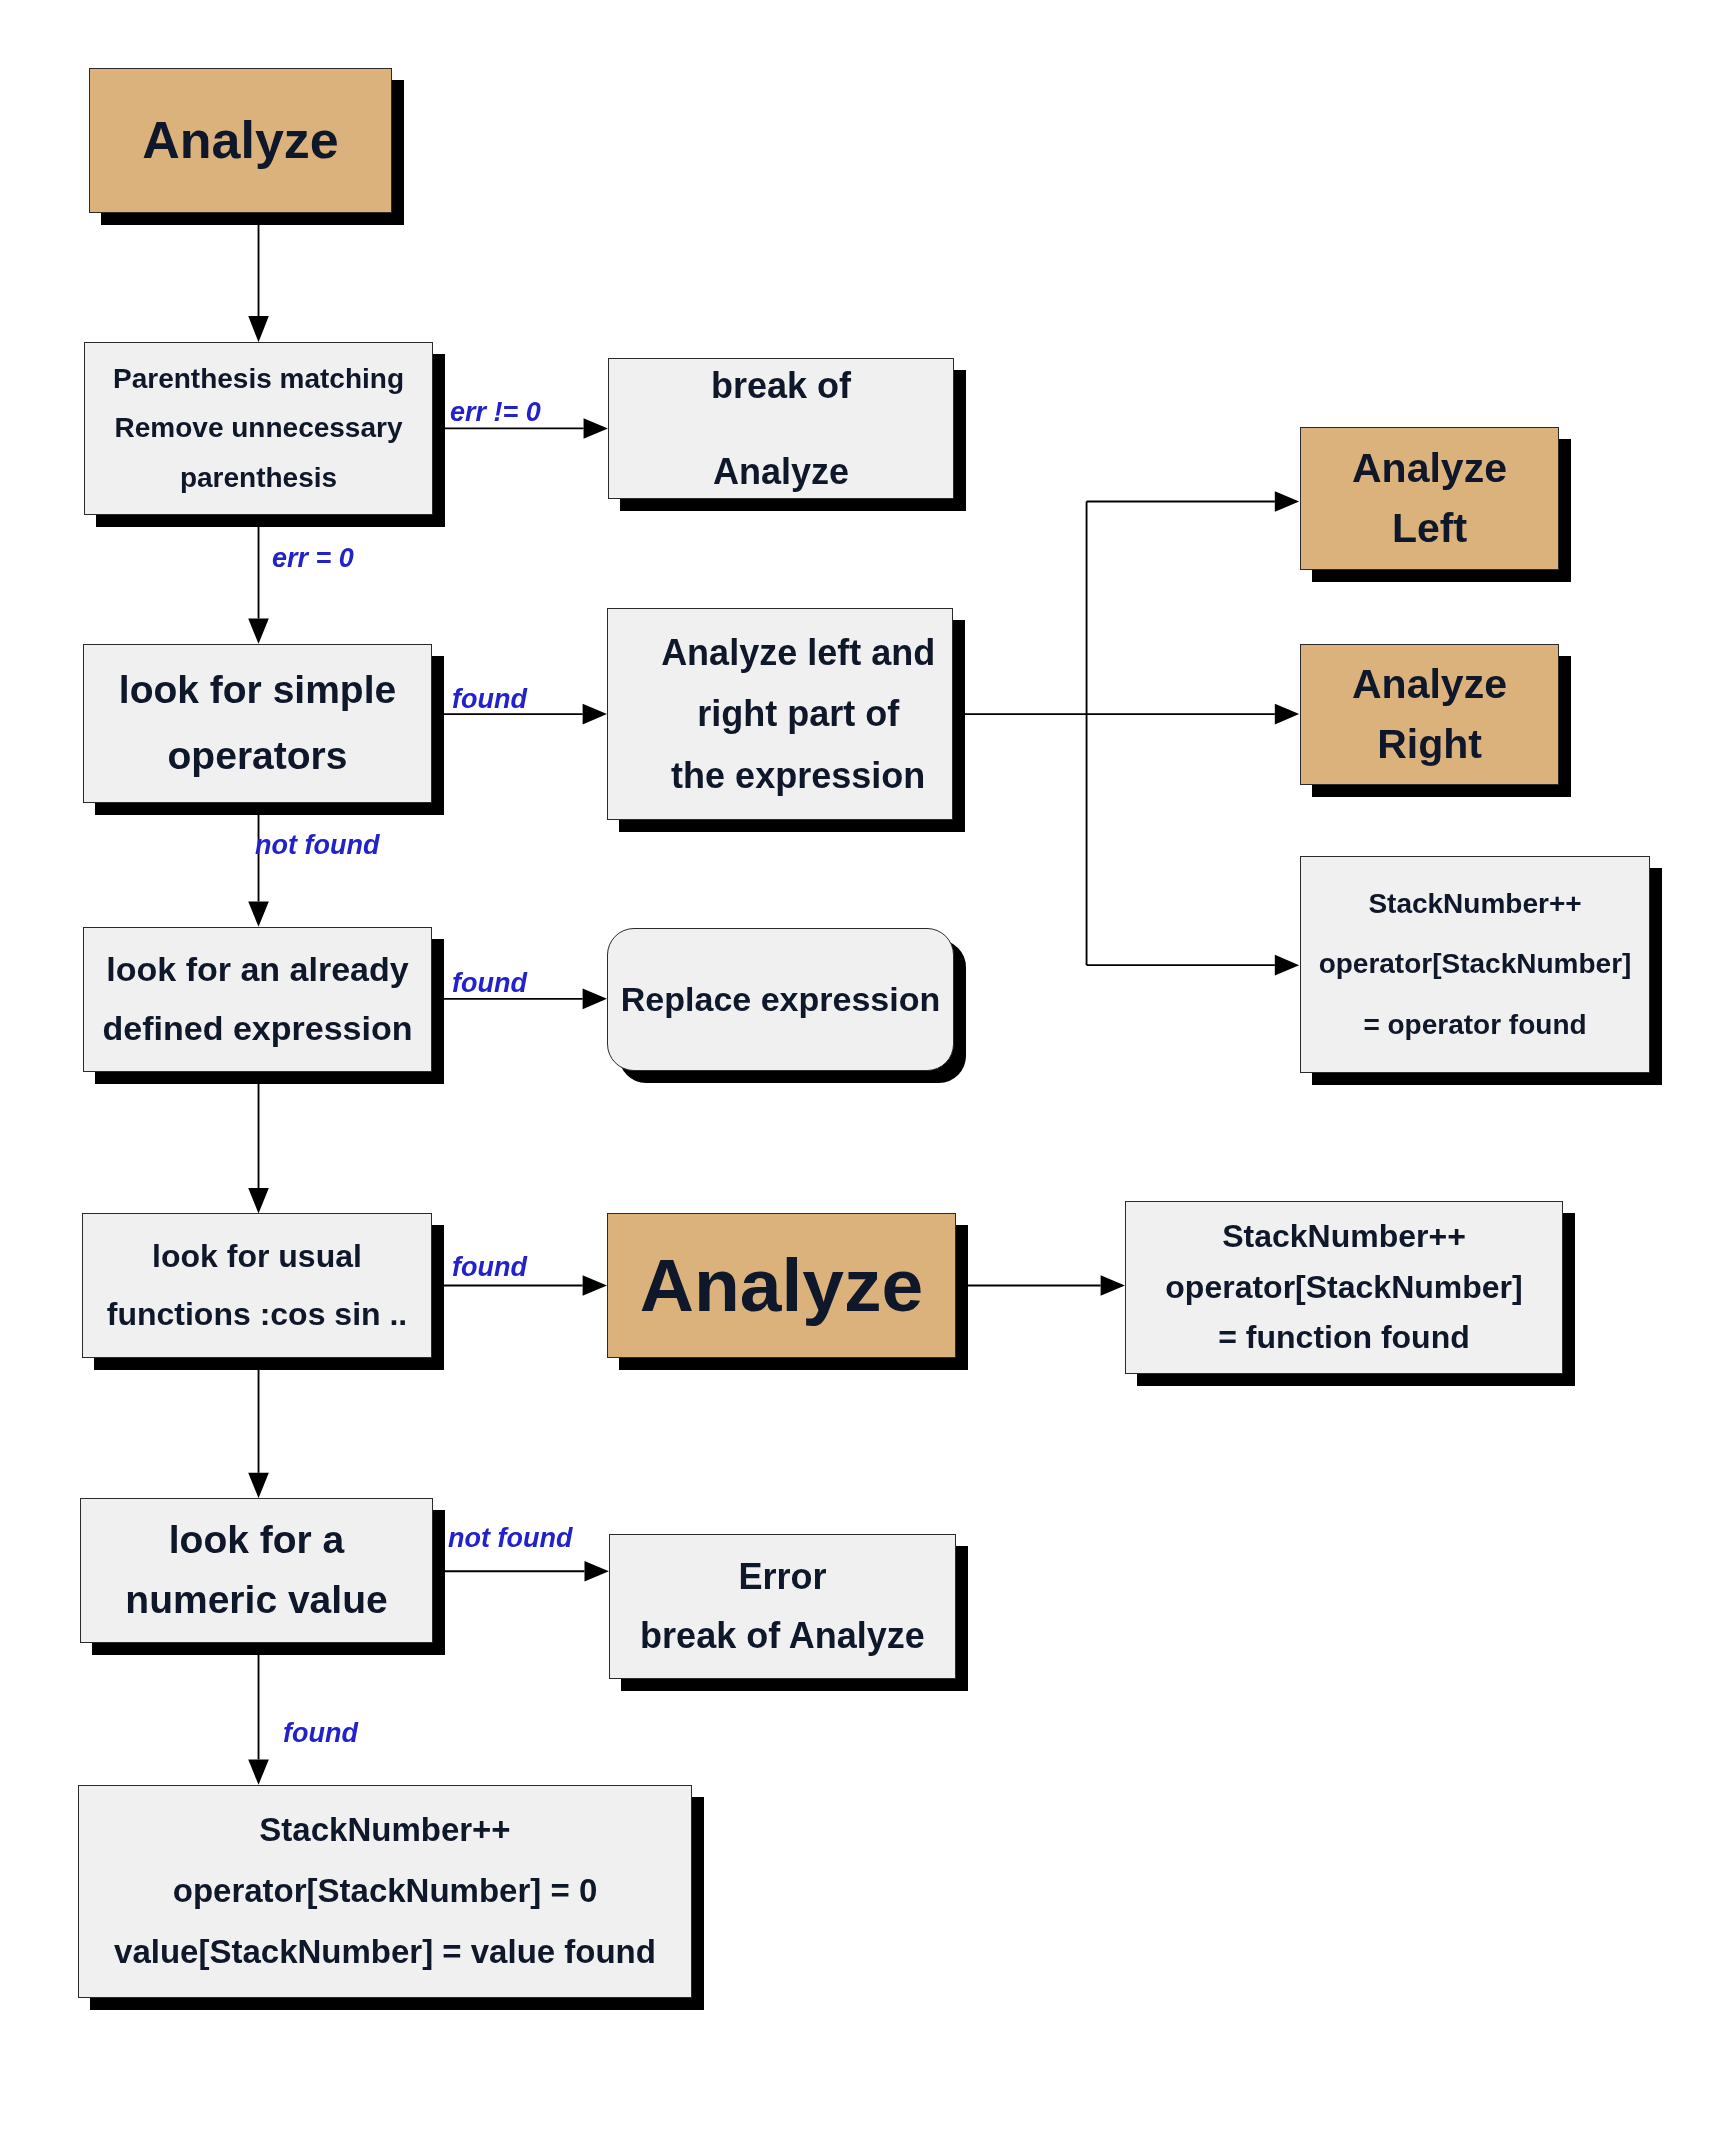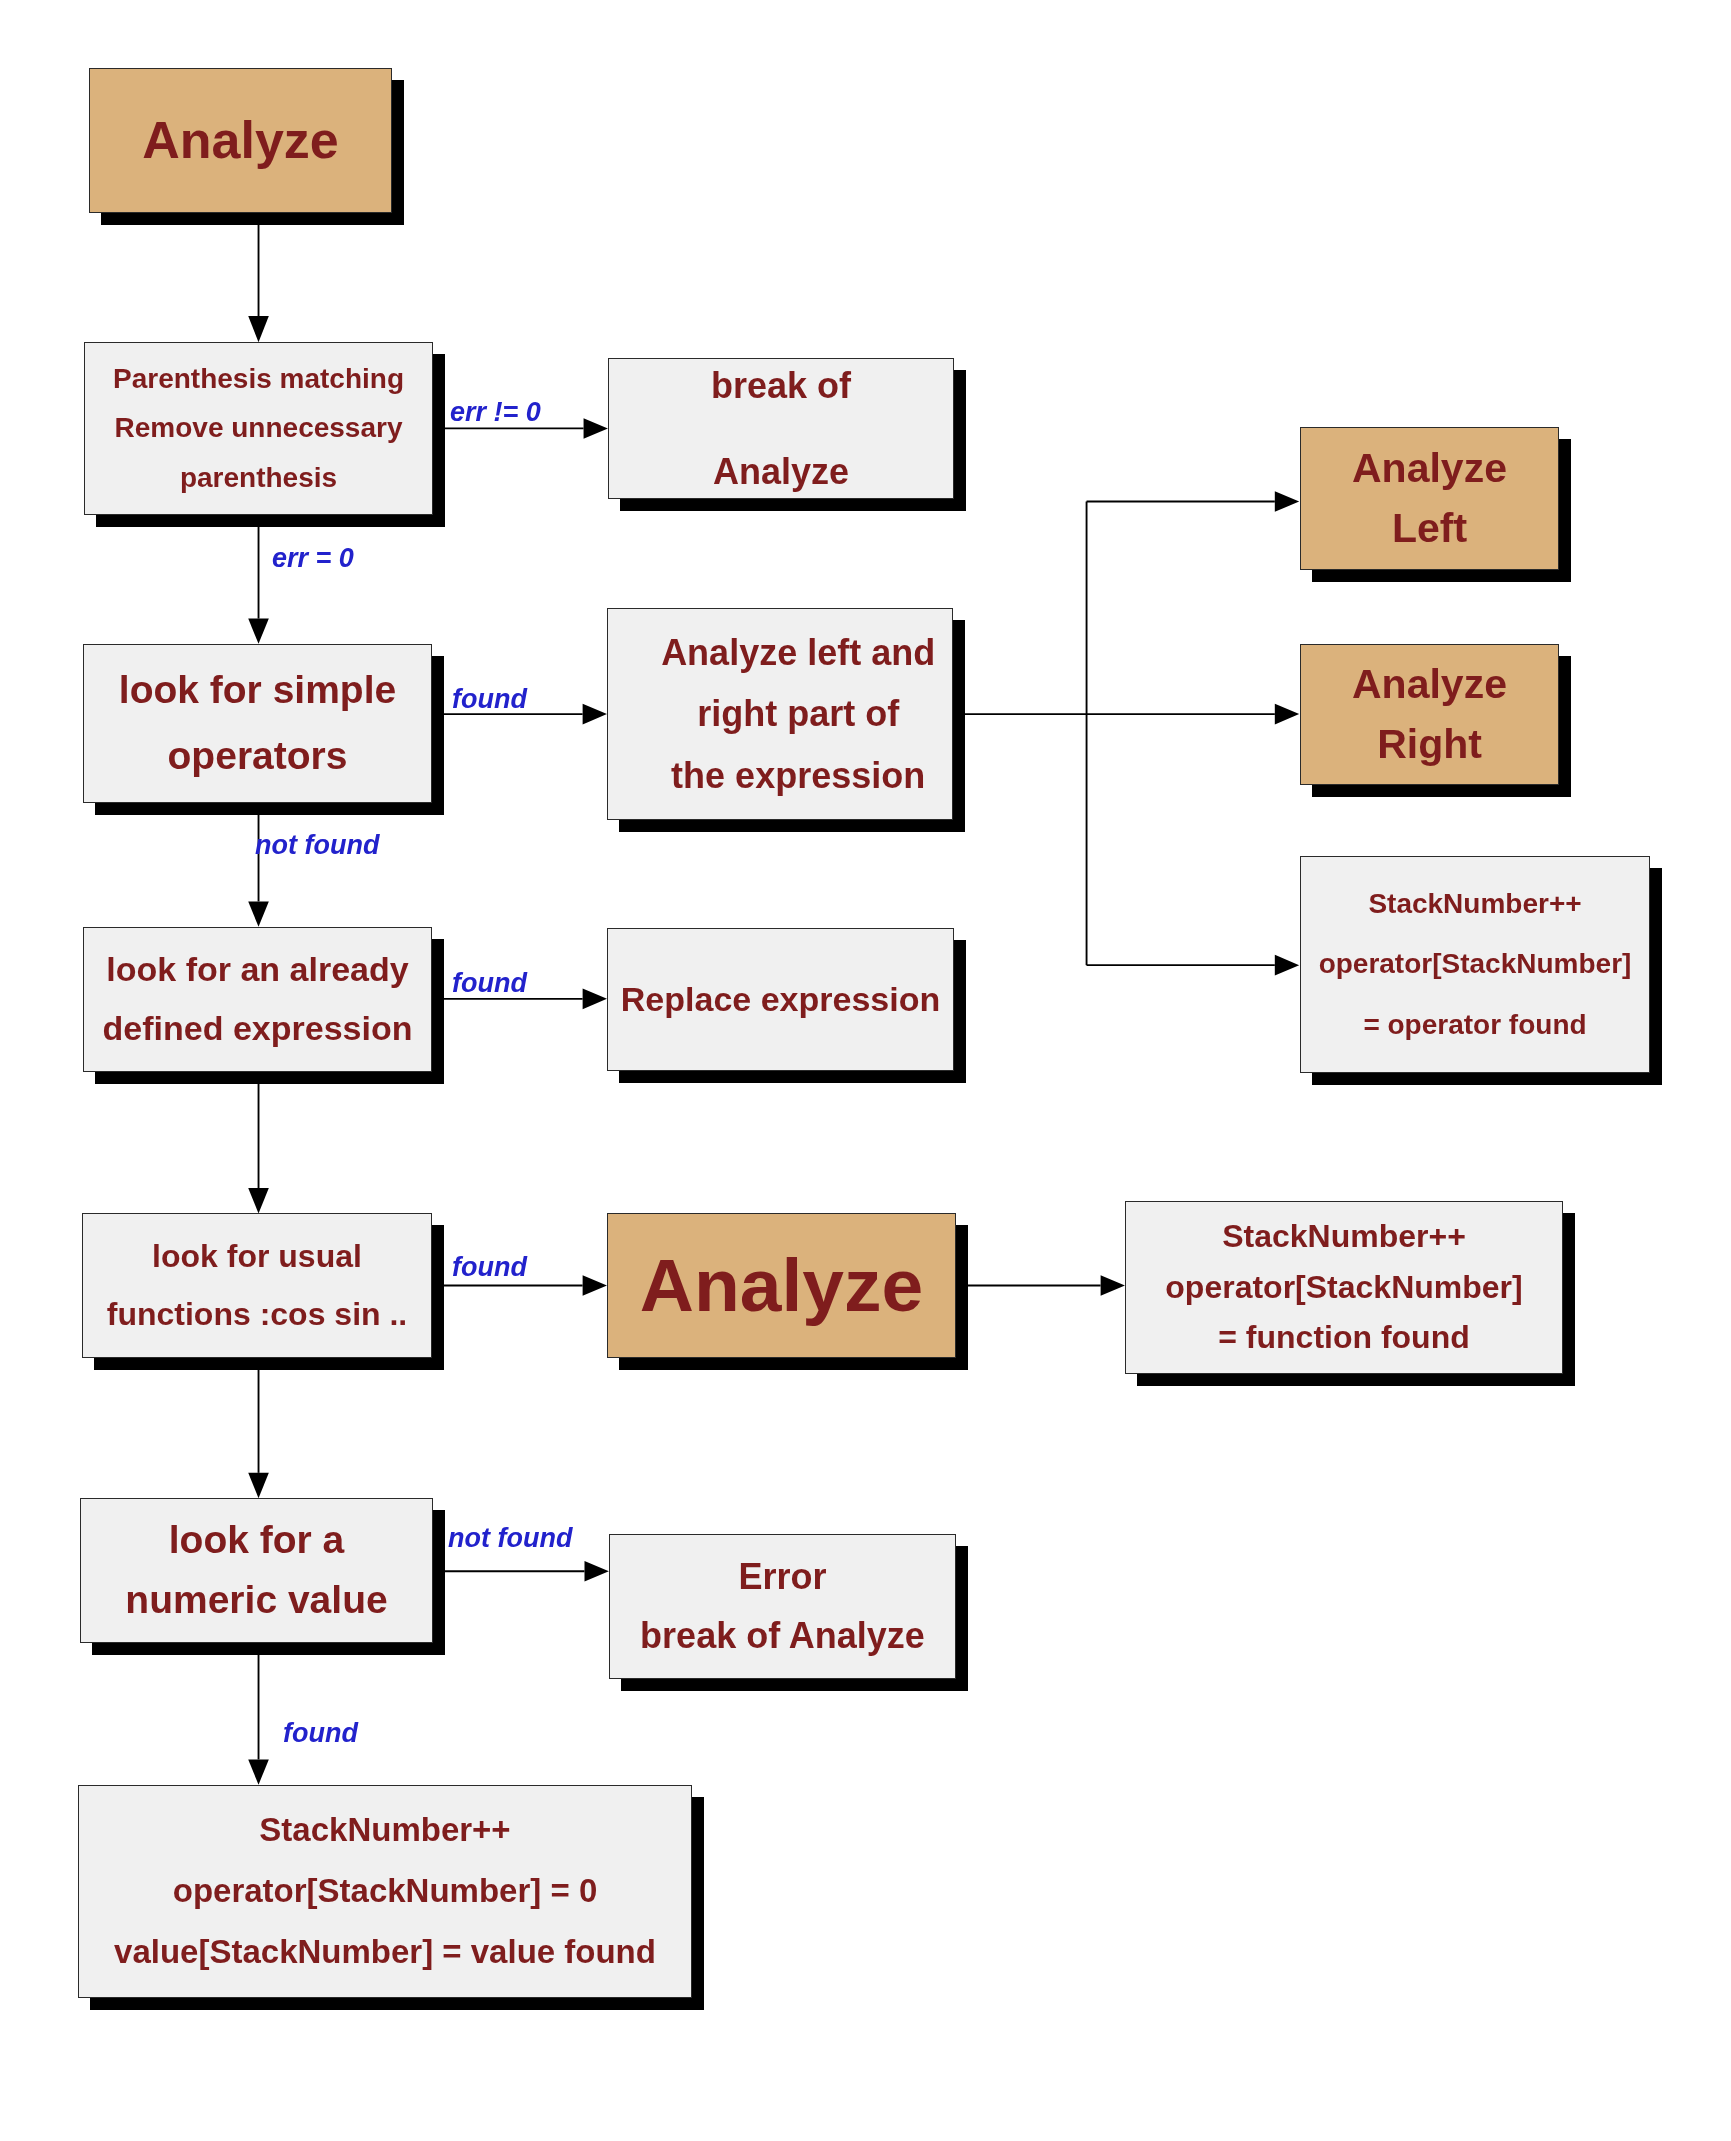--- a/index.html
+++ b/index.html
@@ -22,21 +22,21 @@
     position: absolute;
     z-index: 2;
     display: flex;
     flex-direction: column;
     justify-content: space-evenly;
     align-items: center;
     text-align: center;
     border: 1.9px solid #2a2a2a;
     box-shadow: 12px 12px 0 0 var(--shadow, #000);
     font-weight: bold;
-    color: #7f1d1d;
+    color: #0f172a;
     line-height: 1.1;
     padding: 1.9px 3.7px;
   }
   .box.gray { background: var(--gray, #f0f0f0); }
   .box.tan  { background: var(--tan,  #dbb27c); }
   .box span { display: block; white-space: nowrap; }
   .edge-label {
     position: absolute;
     z-index: 3;
     color: var(--blue, #2222cc);
@@ -161,21 +161,21 @@
     <span>StackNumber++</span>
     <span>operator[StackNumber]</span>
     <span>= operator found</span>
   </div>
 
   <div class="box gray" style="left:83px;top:927px;width:349px;height:145px;font-size:34px;">
     <span>look for an already</span>
     <span>defined expression</span>
   </div>
 
-  <div class="box gray" style="left:607px;top:928px;width:347px;height:143px;font-size:34px;">
+  <div class="box gray" style="left:607px;top:928px;width:347px;height:143px;font-size:34px;border-radius:27px;">
     <span>Replace expression</span>
   </div>
 
   <div class="box gray" style="left:82px;top:1213px;width:350px;height:145px;font-size:32px;">
     <span>look for usual</span>
     <span>functions :cos sin ..</span>
   </div>
 
   <div class="box tan" style="left:607px;top:1213px;width:349px;height:145px;font-size:75px;">
     <span>Analyze</span>

